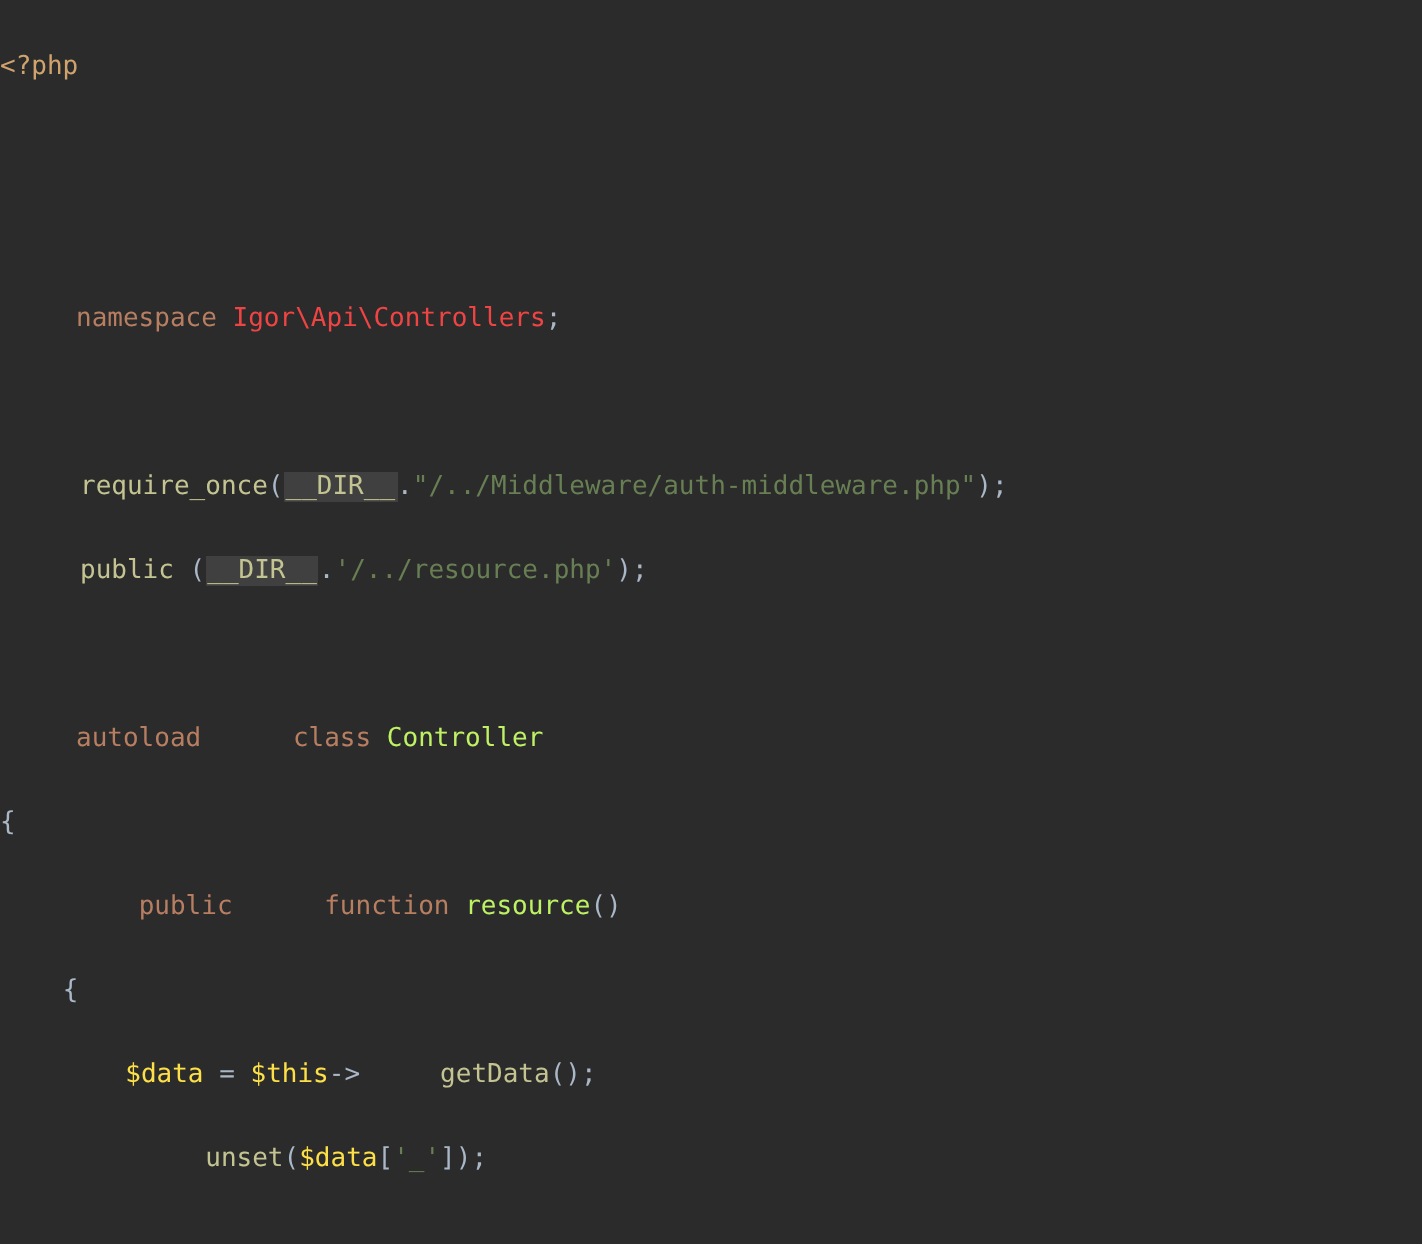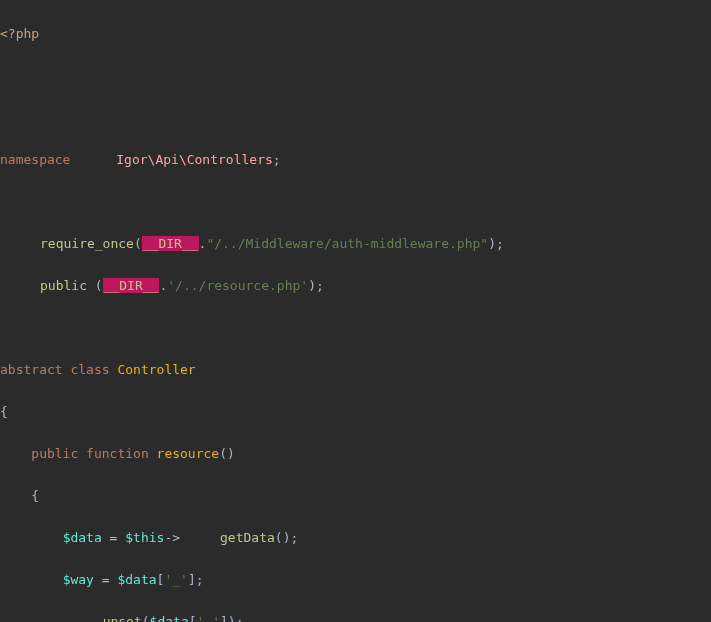--- a/index.html
+++ b/index.html
@@ -10,49 +10,48 @@
     line-height: 21px;
     color: #a9b7c6;
     width: 711px;
     height: 622px;
     overflow: hidden;
   }
   .editor { white-space: pre; padding: 2px 0; }
   .line { display: block; height: 21px; }
   
   .t-tag   { color: #d0a36e; text-align: right; }   
-  .t-kw    { color: #b77e62; }   
-  .t-ns    { color: #fca5a5; margin-left: 38px; }   
+  .t-kw    { color: #b77e62; padding-left: 38px; }   
+  .t-ns    { color: #ef4444; }   
   .t-func  { color: #c4c492; margin-left: 40px; }   
-  .t-magic { color: #c4c492; background:#be185d; padding:0 1px; }
+  .t-magic { color: #c4c492; background:#404040; padding:0 1px; }
   .t-punc  { color: #a9b7c6; }   
   .t-str   { color: #687F54; }   
   .t-str2  { color: #687F54; }   
-  .t-var   { color: #5eead4; margin-top: 25px; }   
+  .t-var   { color: #fde047; margin-top: 25px; }   
   .t-op    { color: #a9b7c6; }   
-  .t-def   { color: #eab308; text-align: right; }
+  .t-def   { color: #bef264; text-align: right; }
 </style>
 </head>
 <body>
 
 <div class="editor">
 <span class="line"><span class="t-tag">&lt;?php</span></span>
 <span class="line"> </span>
 <span class="line"> </span>
 <span class="line"><span class="t-kw">namespace</span> <span class="t-ns">Igor\Api\Controllers</span><span class="t-punc">;</span></span>
 <span class="line"> </span>
 <span class="line"><span class="t-func">require_once</span><span class="t-punc">(</span><span class="t-magic">__DIR__</span><span class="t-punc">.</span><span class="t-str">"/../Middleware/auth-middleware.php"</span><span class="t-punc">);</span></span>
 <span class="line"><span class="t-func">public</span> <span class="t-punc">(</span><span class="t-magic">__DIR__</span><span class="t-punc">.</span><span class="t-str2">'/../resource.php'</span><span class="t-punc">);</span></span>
 <span class="line"> </span>
-<span class="line"><span class="t-kw">abstract</span> <span class="t-kw">class</span> <span class="t-def">Controller</span></span>
+<span class="line"><span class="t-kw">autoload</span> <span class="t-kw">class</span> <span class="t-def">Controller</span></span>
 <span class="line"><span class="t-punc">{</span></span>
 <span class="line">    <span class="t-kw">public</span> <span class="t-kw">function</span> <span class="t-def">resource</span><span class="t-punc">()</span></span>
 <span class="line">    <span class="t-punc">{</span></span>
 <span class="line">        <span class="t-var">$data</span> <span class="t-op">=</span> <span class="t-var">$this</span><span class="t-op">-&gt;</span><span class="t-func">getData</span><span class="t-punc">();</span></span>
-<span class="line">        <span class="t-var">$way</span> <span class="t-op">=</span> <span class="t-var">$data</span><span class="t-punc">[</span><span class="t-str2">'_'</span><span class="t-punc">];</span></span>
 <span class="line">        <span class="t-func">unset</span><span class="t-punc">(</span><span class="t-var">$data</span><span class="t-punc">[</span><span class="t-str2">'_'</span><span class="t-punc">]);</span></span>
 
 
 
 
 
 
 
 
 

